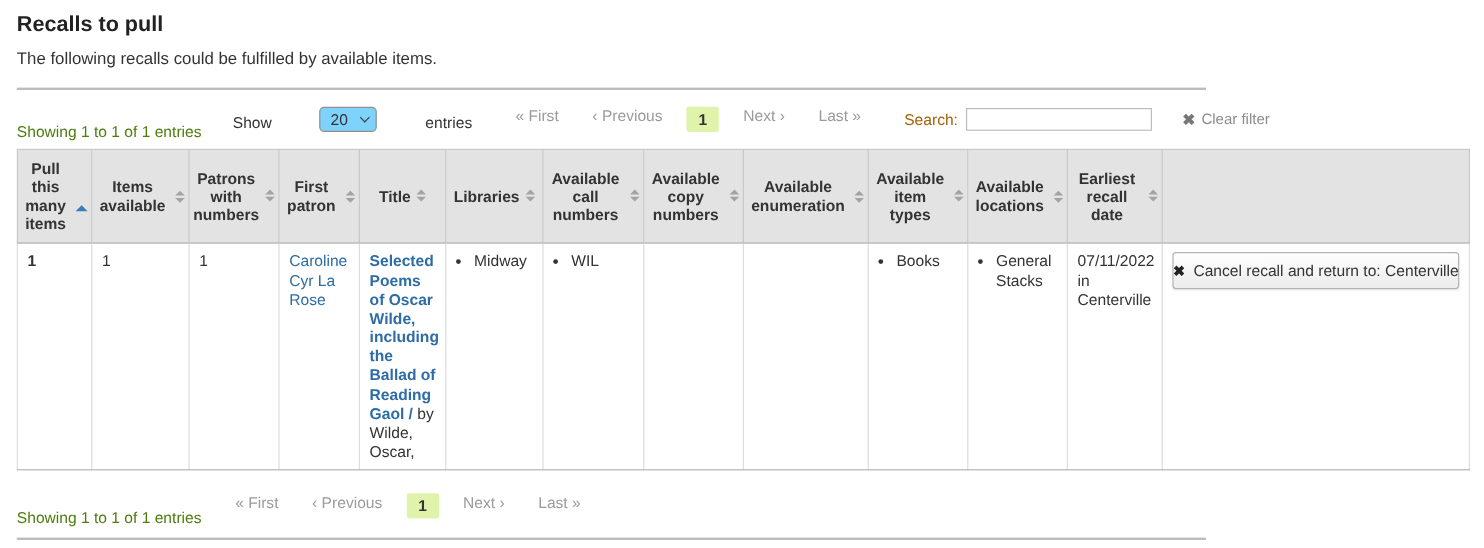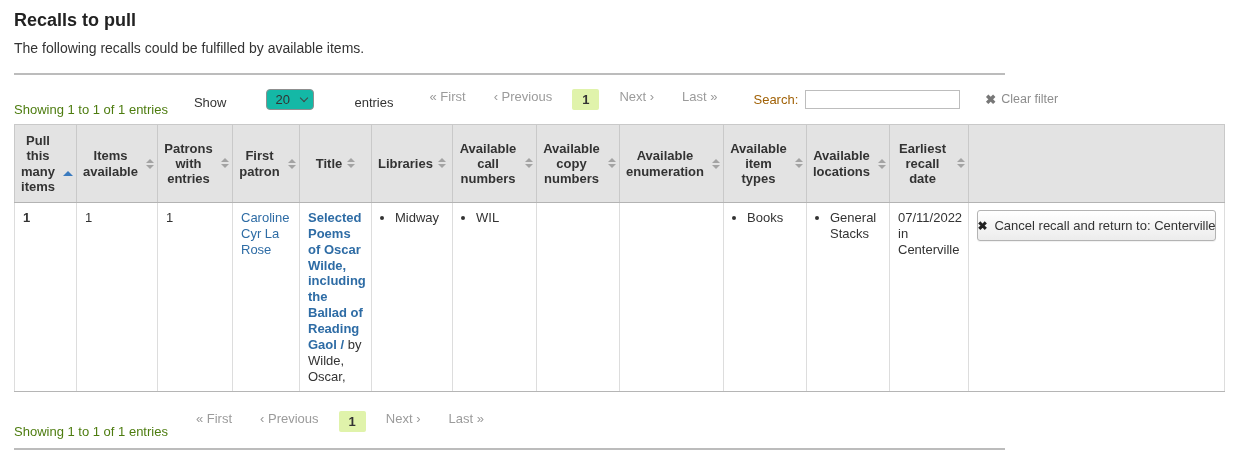--- a/index.html
+++ b/index.html
@@ -23,21 +23,21 @@
   .toolbar {
     display:flex; align-items:center;
     margin:13px 0 0 14px; height:22px; white-space:nowrap;
   }
   .entries-info { color:#4d7c0f;margin-top:20px; }
   .show-group { display:flex; align-items:flex-end; margin-left:26px;gap:34px; }
   .show-group .lbl { margin:0 6px; }
   .pagesize-select {
     display:inline-flex; align-items:center; justify-content:space-between;
     width:48px; height:21px; padding:0 6px 0 8px;
-    border:1px solid #8f8f8f; border-radius:4px; background:#14b8a6;
+    border:1px solid #8f8f8f; border-radius:4px; background:#7dd3fc;
     cursor:pointer;
   }
   .chev {
     width:6px; height:6px; margin-top:-3px;
     border-right:1.6px solid #444; border-bottom:1.6px solid #444;
     transform:rotate(45deg);
   }
   .pager { display:flex; align-items:flex-start; margin-left:16px; }
   .pg { color:#9b9b9b; padding:0 14px; cursor:pointer; }
   .badge-current {
@@ -165,21 +165,21 @@
           <span class="th-inner">
               <span>Items available</span>
               <span class="sort-both">
                 <span class="tri-up"></span>
                 <span class="tri-down"></span>
               </span>
             </span>
         </th>
         <th>
           <span class="th-inner">
-              <span>Patrons with entries</span>
+              <span>Patrons with numbers</span>
               <span class="sort-both">
                 <span class="tri-up"></span>
                 <span class="tri-down"></span>
               </span>
             </span>
         </th>
         <th>
           <span class="th-inner">
               <span>First patron</span>
               <span class="sort-both">

